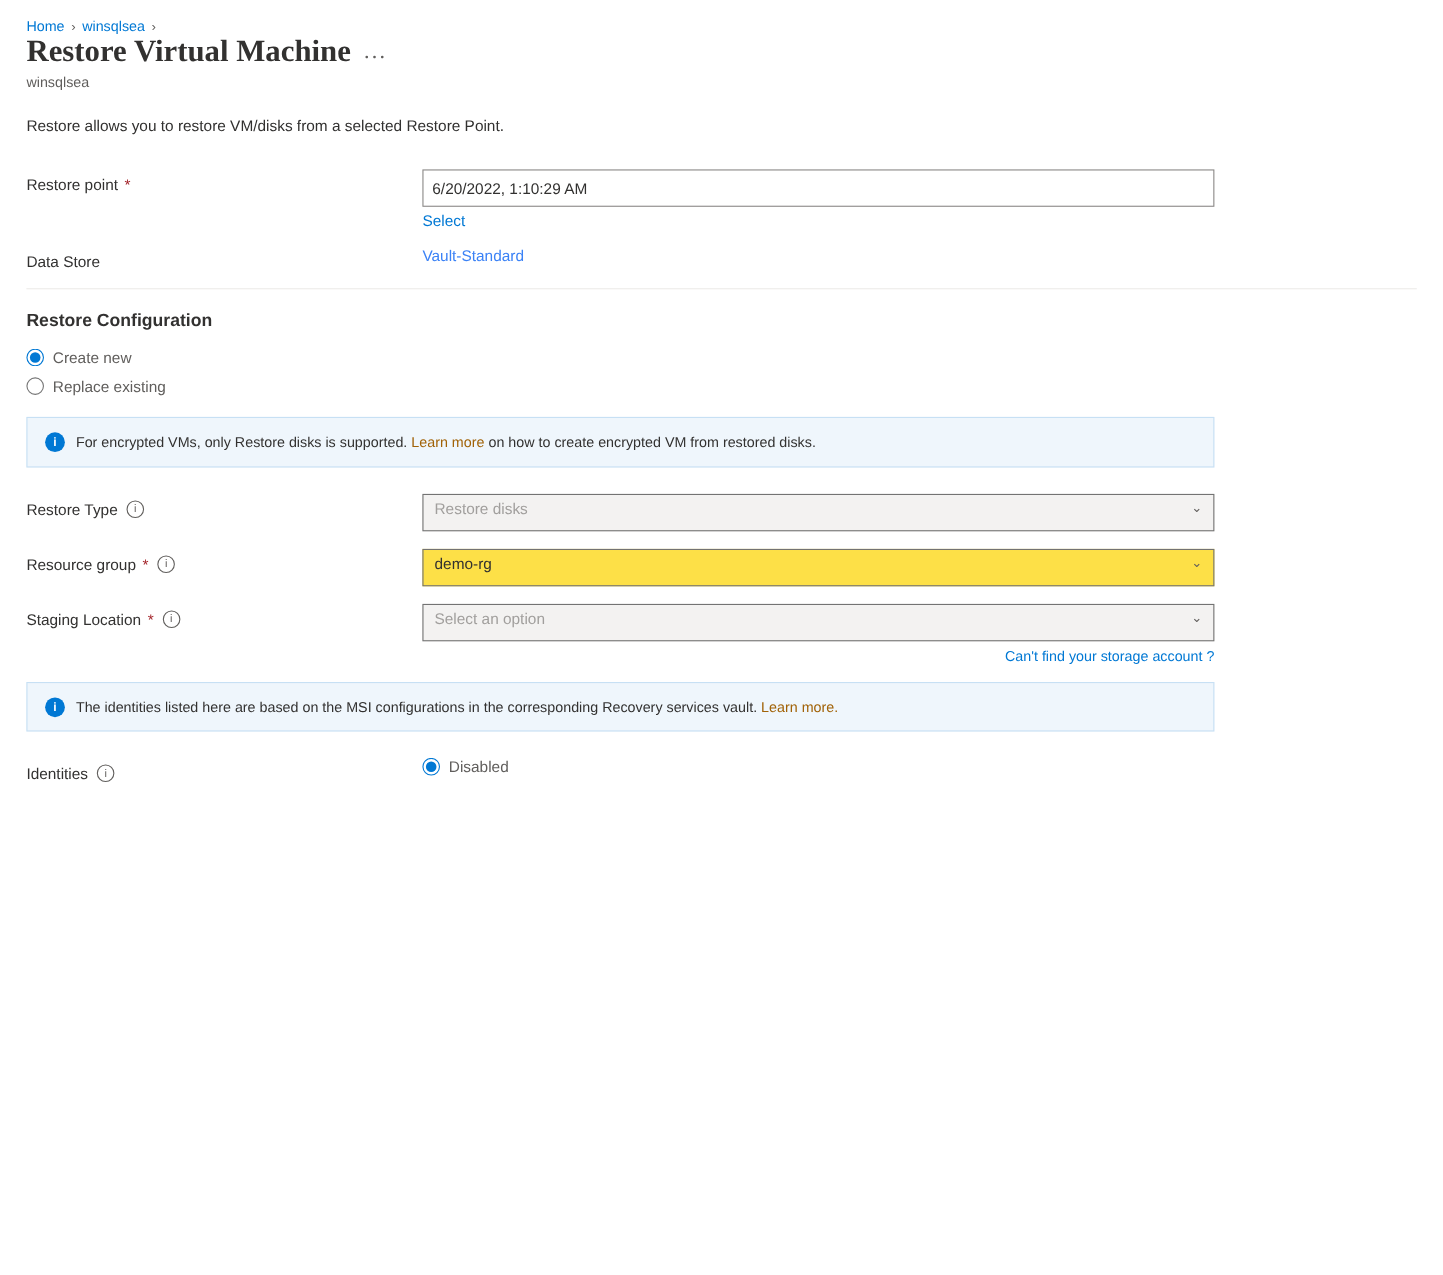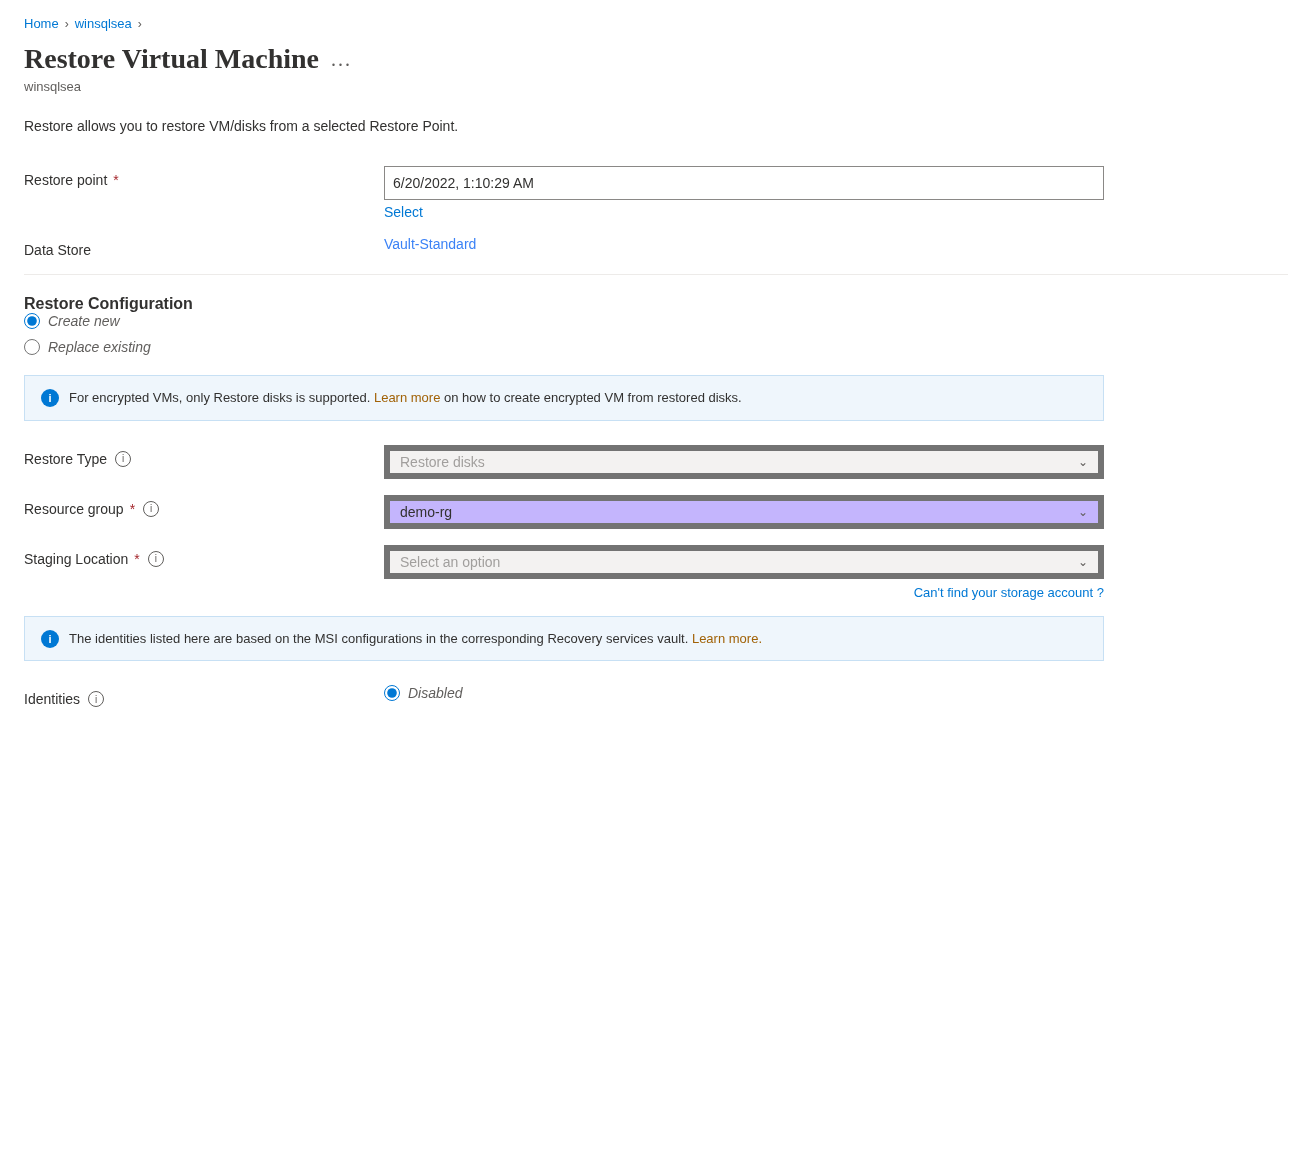--- a/index.html
+++ b/index.html
@@ -10,21 +10,21 @@
       background: #fff;
       padding: 16px 24px;
       max-width: 1312px;
     }
     .breadcrumb {
       display: flex;
       align-items: center;
       gap: 6px;
       font-size: 13px;
       color: #0078d4;
-      margin-bottom: 12px;
+      margin-bottom: 0;
     }
     .breadcrumb a {
       color: #0078d4;
       text-decoration: none;
       cursor: pointer;
     }
     .breadcrumb-sep {
       color: #605e5c;
       font-size: 12px;
     }
@@ -99,20 +99,21 @@
     }
     .static-value {
       font-size: 14px;
       color: #3b82f6;
       padding-top: 6px;
     }
     .section-heading {
       font-size: 16px;
       font-weight: 600;
       color: #323130;
+      margin-bottom: 16px;
       margin-top: 8px;
     }
     .radio-group {
       display: flex;
       flex-direction: column;
       gap: 10px;
       margin-bottom: 20px;
     }
     .radio-option {
       display: flex;
@@ -122,21 +123,20 @@
     }
     .radio-option input[type="radio"] {
       width: 16px;
       height: 16px;
       accent-color: #0078d4;
       cursor: pointer;
     }
     .radio-label {
       font-size: 14px;
       color: #605e5c;
-      font-style: italic;
     }
     .info-banner {
       background: #eff6fc;
       border: 1px solid #c7e0f4;
       padding: 12px 16px;
       display: flex;
       align-items: flex-start;
       gap: 10px;
       margin-bottom: 24px;
       max-width: 1080px;
@@ -161,33 +161,32 @@
       line-height: 1.5;
     }
     .info-text a {
       color: #a16207;
       text-decoration: none;
     }
     .dropdown {
       width: 100%;
       max-width: 720px;
       height: 34px;
-      border: 6px solid #737373;
+      border: 1px solid #737373;
       background: #f3f2f1;
       padding: 4px 10px;
       font-size: 14px;
       color: #a19f9d;
       display: flex;
-      align-items: center;
       justify-content: space-between;
       cursor: pointer;
       user-select: none;
     }
     .dropdown.active {
-      background: #c4b5fd;
+      background: #fde047;
       color: #323130;
     }
     .dropdown-arrow {
       font-size: 12px;
       color: #605e5c;
     }
     .cant-find-link {
       display: block;
       text-align: right;
       color: #0078d4;

